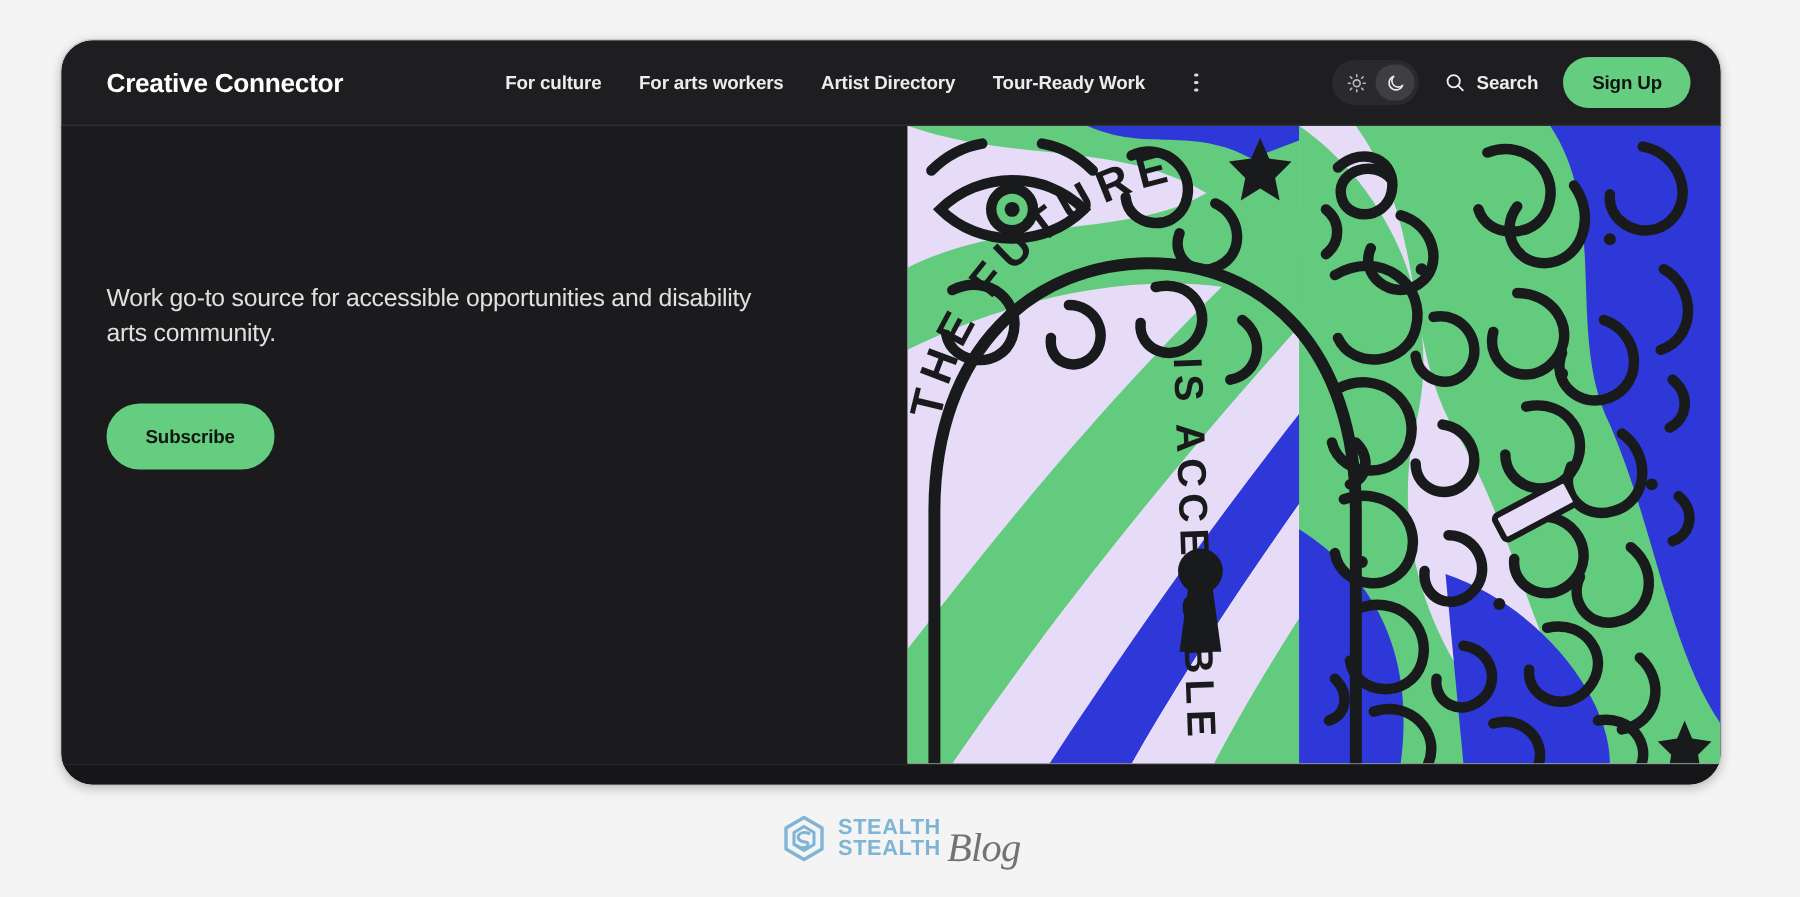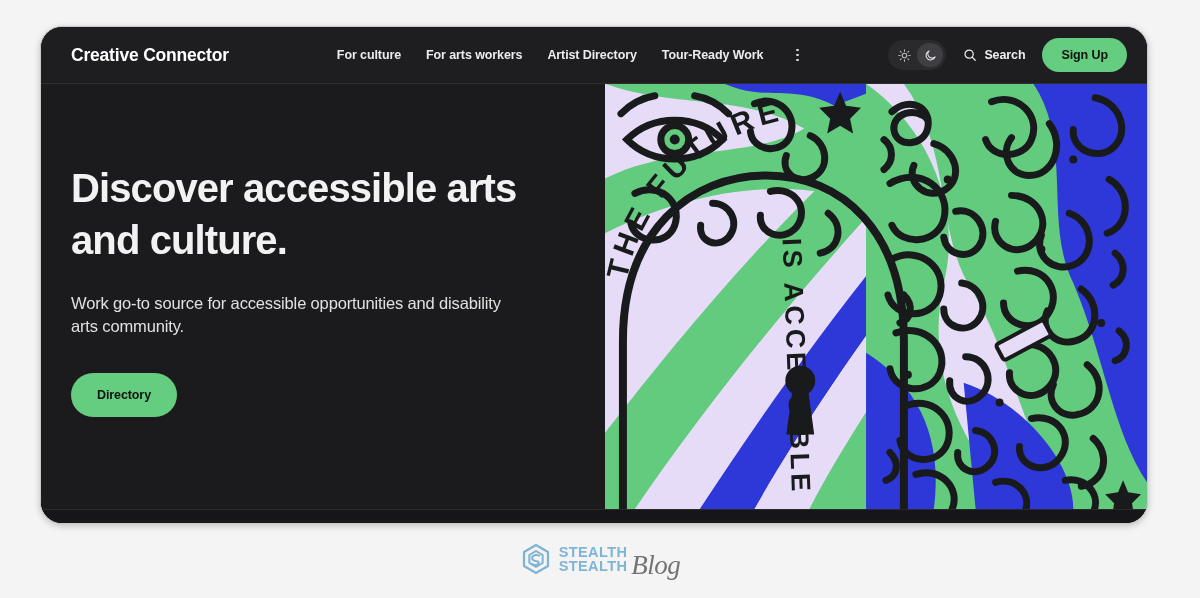--- a/index.html
+++ b/index.html
@@ -284,23 +284,22 @@
       </div>
 
       <button class="signup-btn">Sign Up</button>
 
     </div>
   </div>
 
   <div class="hero">
 
     <div class="hero-text">
-      <h1 class="hero-title">Discover accessible arts and culture.</h1>
       <p class="hero-sub">Work go-to source for accessible opportunities and disability arts community.</p>
-      <button class="subscribe-btn">Directory</button>
+      <button class="subscribe-btn">Subscribe</button>
     </div>
 
     <div class="hero-art">
       <svg viewBox="0 0 544 427" preserveAspectRatio="xMidYMid slice">
         <defs>
           <path id="archTxt" d="M20 210 A 200 200 0 0 1 250 35"></path>
           <path id="vertTxt" d="M178 150 L 188 420"></path>
           <clipPath id="panelClip">
               <rect x="0" y="0" width="544" height="427"></rect>
             </clipPath>

